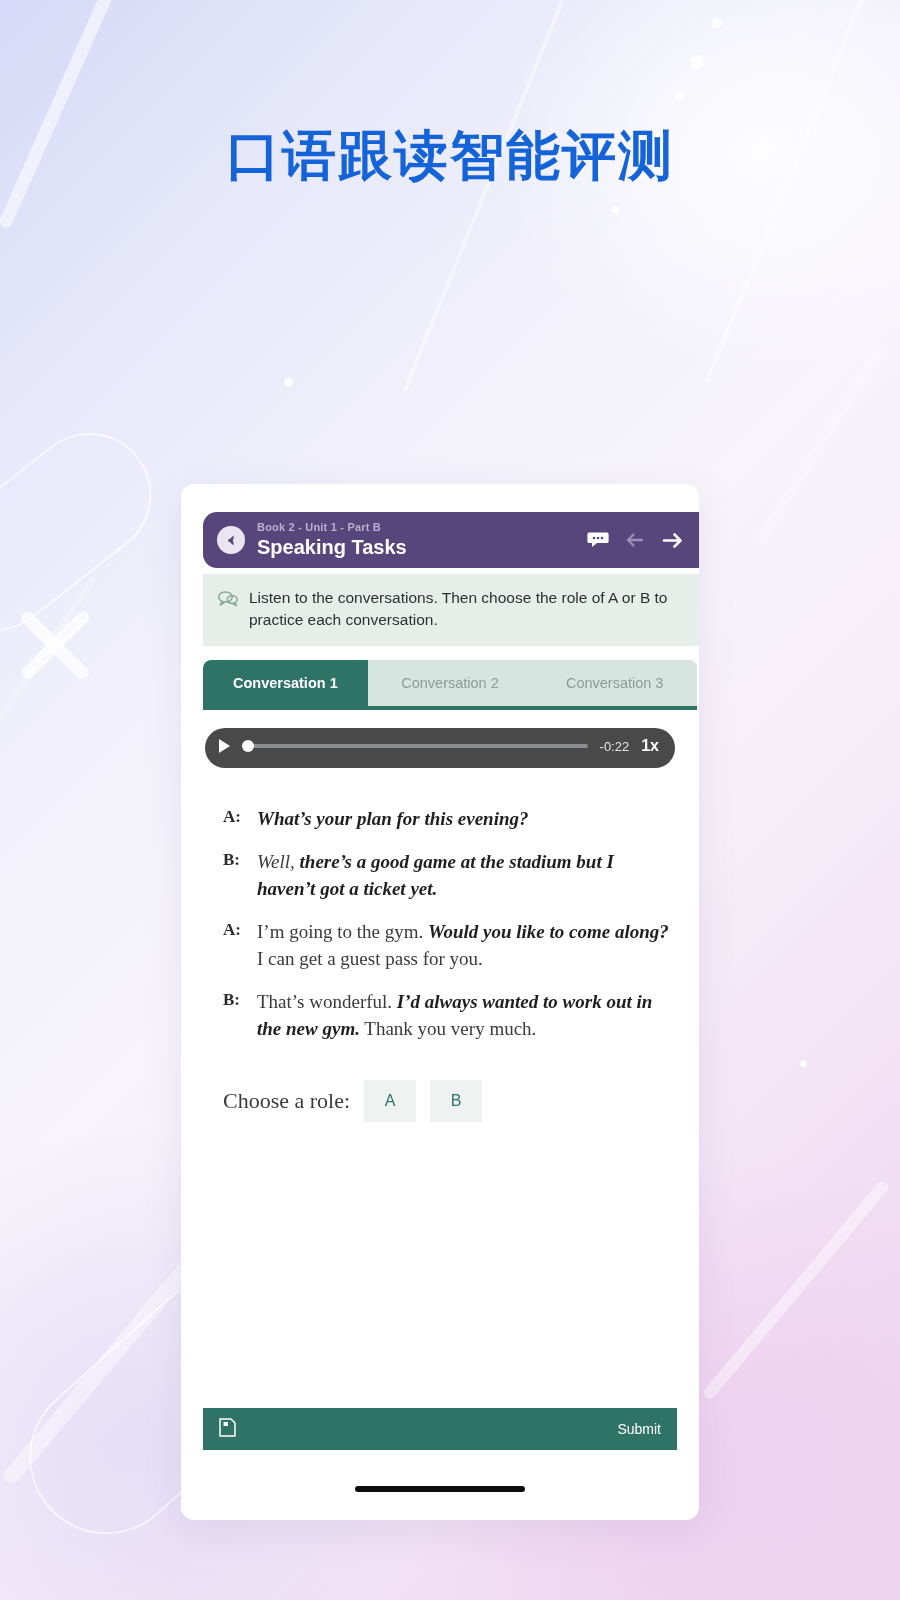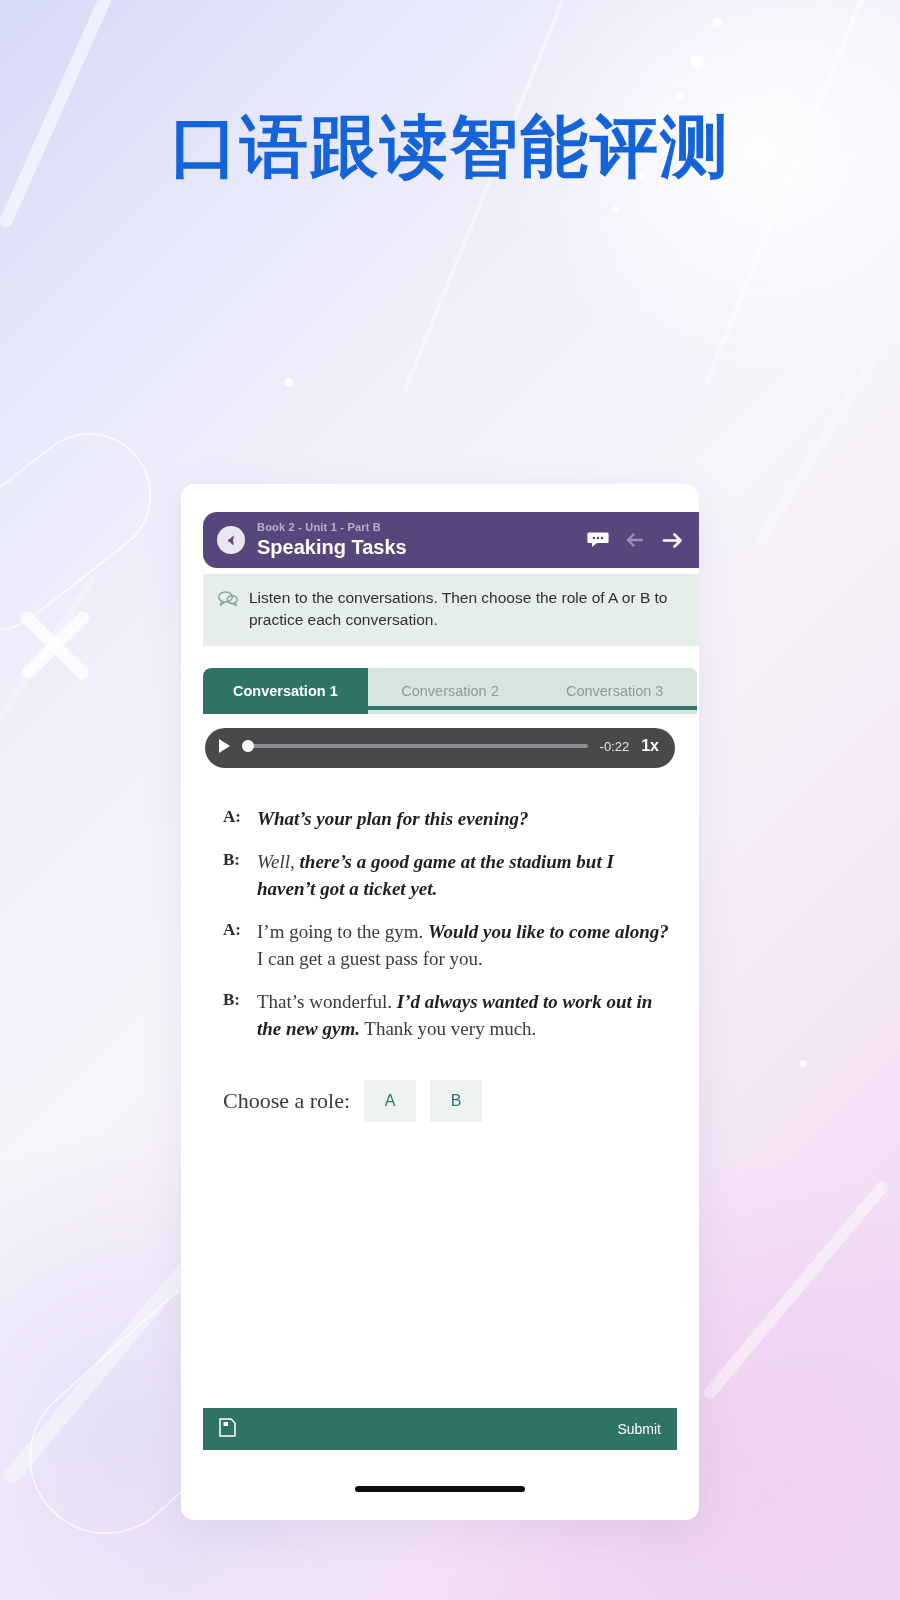--- a/index.html
+++ b/index.html
@@ -98,26 +98,26 @@
   .d8 { width: 7px;  height: 7px;  left: 800px; top: 1060px;}
 
   
   .headline-wrap {
     position: absolute;
     left: 0; right: 0;
     top: 112px;
     text-align: center;
   }
   .headline {
-    font-size: 68px;
+    font-size: 54px;
     font-weight: 700;
     letter-spacing: 2px;
     color: #1463d8;
     line-height: 1;
-    margin: 0;
+    margin: 16px;
   }
   .subhead {
     margin: 36px 0 0 0;
     font-size: 40px;
     font-weight: 700;
     letter-spacing: 1px;
     color: #2d2d38;
     line-height: 1;
   }
 
@@ -209,21 +209,21 @@
   .banner-text {
     font-size: 15.5px;
     line-height: 1.42;
     color: #2f2f33;
   }
 
   
   .tabs {
     position: absolute;
     left: 22px;
-    top: 184px;
+    top: 176px;
     width: 494px;
     height: 46px;
     display: flex;
     border-top-left-radius: 8px;
     border-top-right-radius: 8px;
     overflow: hidden;
     background: #d7e5e0;
   }
   .tab {
     flex: 1 1 0;

